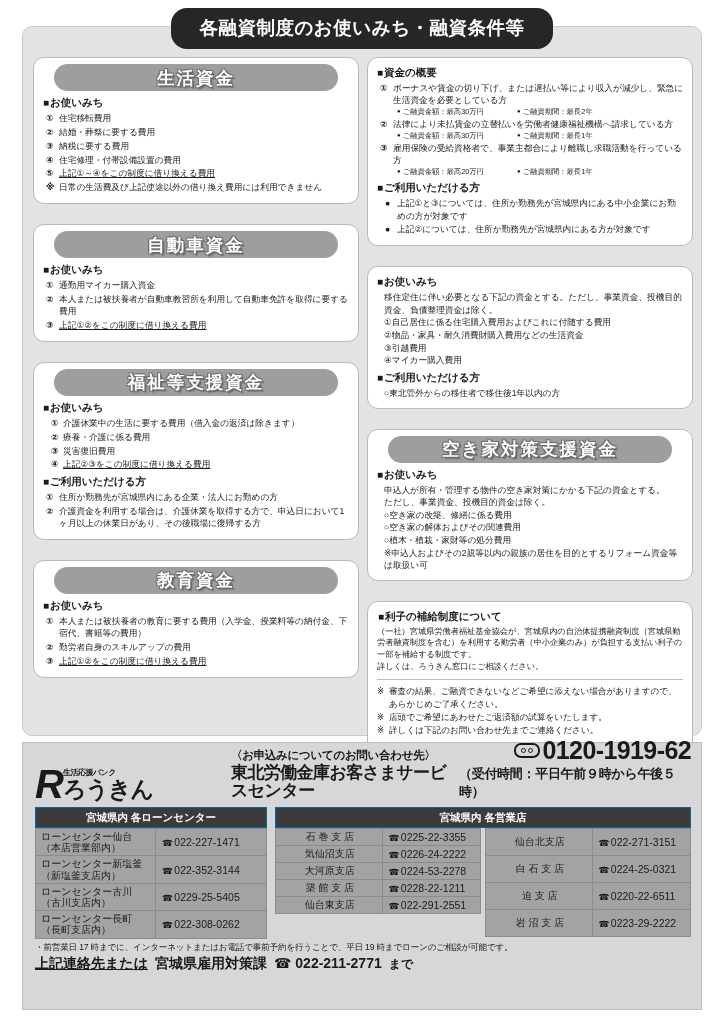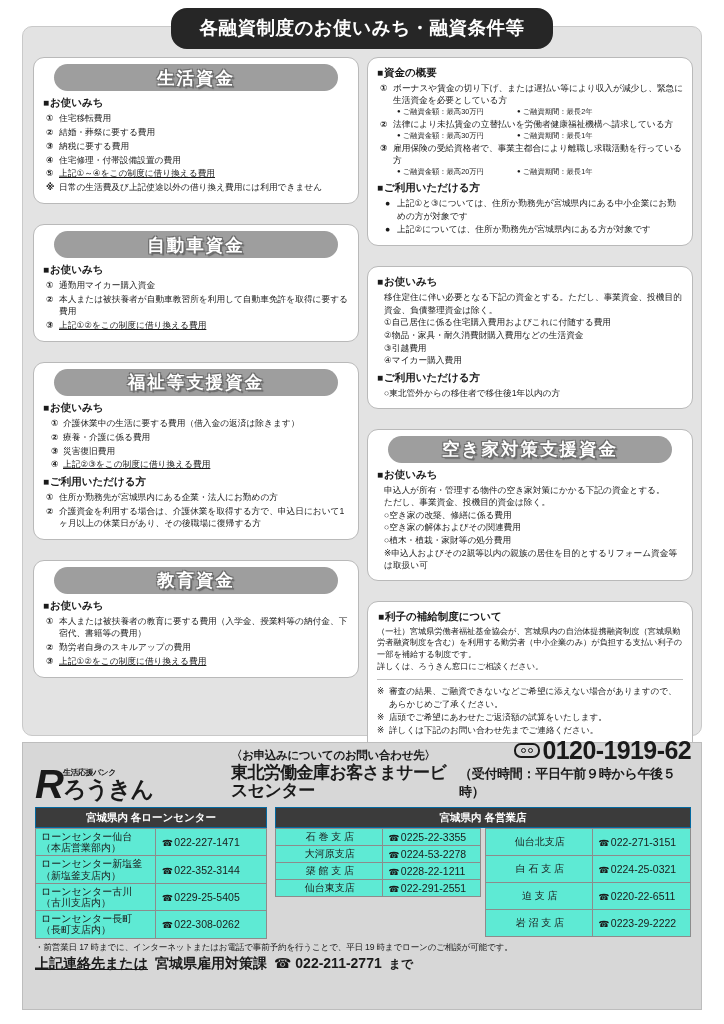--- a/index.html
+++ b/index.html
@@ -96,21 +96,21 @@
   .tel-hours { font-size:13px; font-weight:bold; margin-top:2px; letter-spacing:-.3px; }
 
   
   .tables { display:flex; gap:8px; padding:2px 10px 0 12px; }
   .tbl-left { flex:0 0 232px; }
   .tbl-right { flex:1; }
   .tbl-title {
     background:#3b3b3b; color:#fff; font-size:10.5px; font-weight:bold;
     text-align:center; padding:2.5px 0; border:1px solid #0369a1;
   }
-  table { border-collapse:collapse; width:100%; background:#5eead4; }
+  table { border-collapse:collapse; width:100%; background:#a3a3a3; }
   table td { border:1px solid #8c8c8c; font-size:10px; padding:2px 3px; }
   .nm { width:52%; padding-left:5px; line-height:1.12; }
   .nm .s2 { display:block; }
   .ph { text-align:left; padding-left:6px; white-space:nowrap; font-size:10.5px; }
   .ph .tico { font-size:9px; margin-right:1px; }
   .sub2 { display:flex; gap:4px; }
   .sub2 > div { flex:1; }
 
   .fnote { font-size:8.6px; padding:3px 0 0 12px; letter-spacing:-.2px; }
   .lastline { padding:1px 0 0 12px; display:flex; align-items:baseline; gap:7px; }
@@ -404,20 +404,24 @@
         <div class="tbl-title">宮城県内 各営業店</div>
         <div class="sub2">
           <div>
             <table>
               <tbody>
                 <tr>
                   <td class="nm" style="text-align:center">石 巻 支 店</td>
                   <td class="ph"><span class="tico">☎</span><span>0225-22-3355</span></td>
                 </tr>
                 <tr>
+                  <td class="nm" style="text-align:center">気仙沼支店</td>
+                  <td class="ph"><span class="tico">☎</span><span>0226-24-2222</span></td>
+                </tr>
+                <tr>
                   <td class="nm" style="text-align:center">大河原支店</td>
                   <td class="ph"><span class="tico">☎</span><span>0224-53-2278</span></td>
                 </tr>
                 <tr>
                   <td class="nm" style="text-align:center">築 館 支 店</td>
                   <td class="ph"><span class="tico">☎</span><span>0228-22-1211</span></td>
                 </tr>
                 <tr>
                   <td class="nm" style="text-align:center">仙台東支店</td>
                   <td class="ph"><span class="tico">☎</span><span>022-291-2551</span></td>

